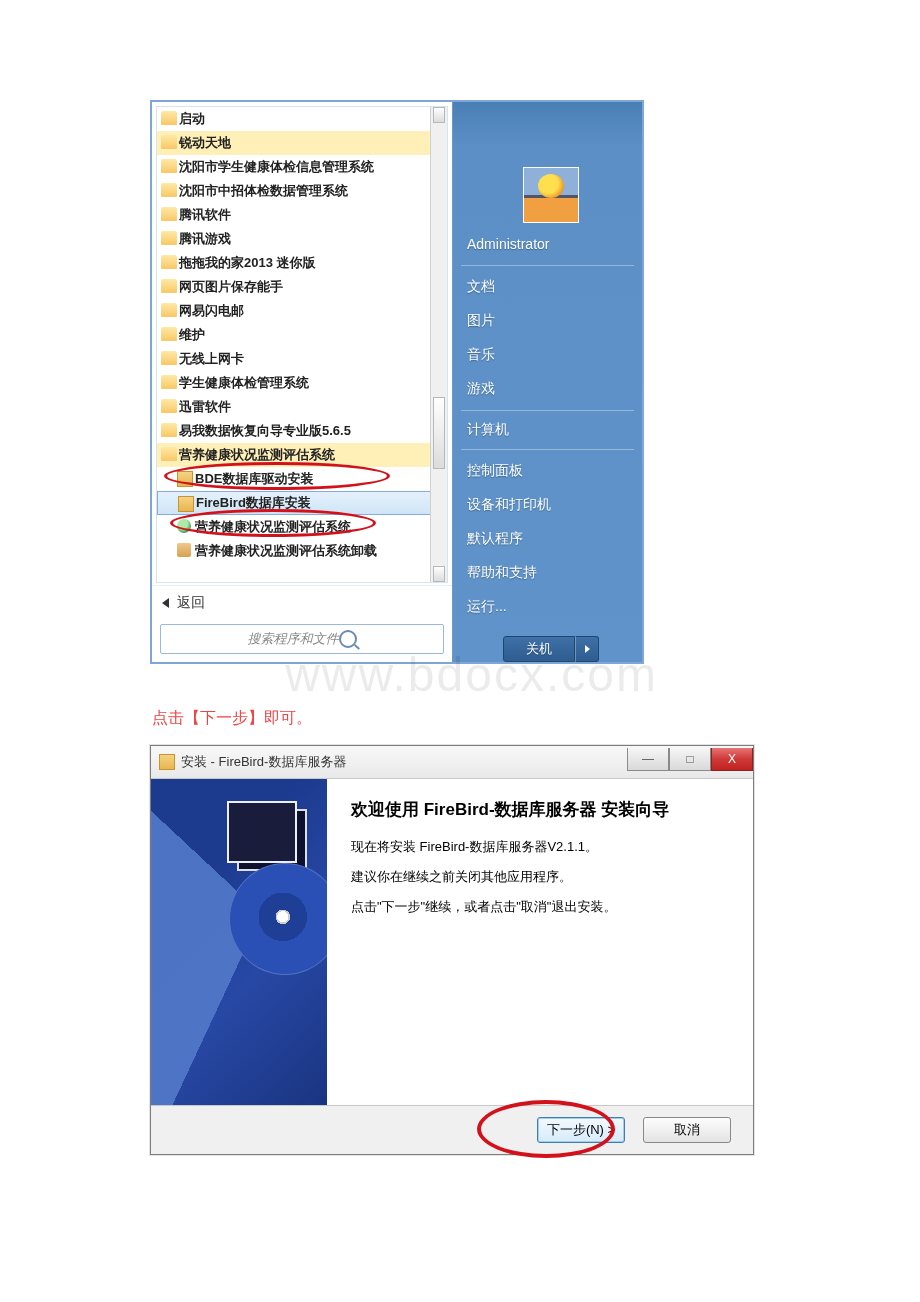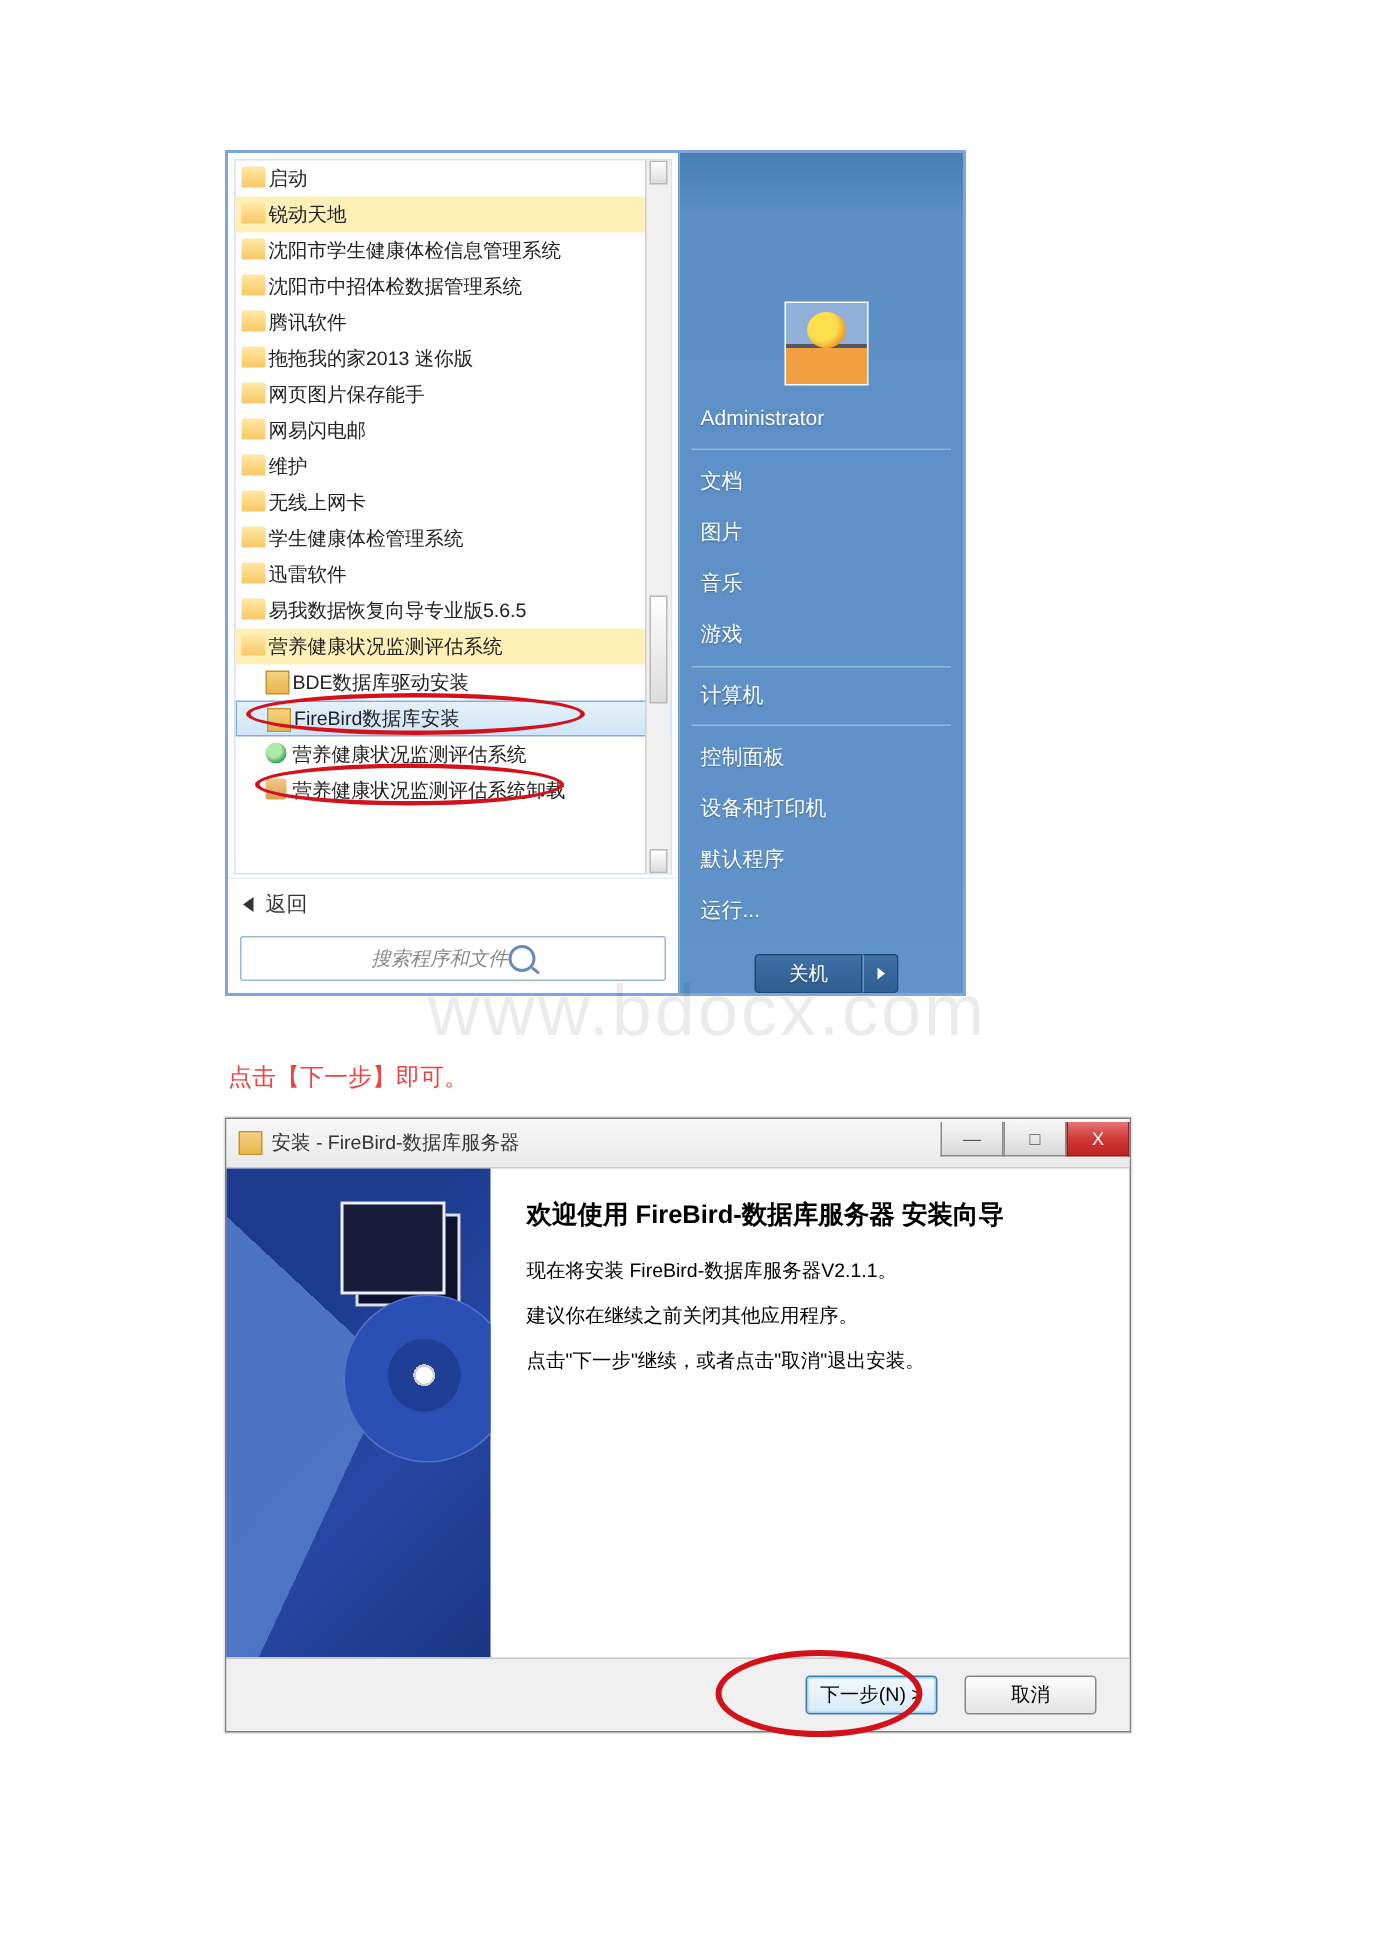--- a/index.html
+++ b/index.html
@@ -28,20 +28,21 @@
     display: flex;
     flex-direction: column;
     border-right: 1px solid #6b98c7;
   }
   .sm-scroll {
     margin: 4px 4px 2px 4px;
     border: 1px solid #d6e3f0;
     flex: 1 1 auto;
     overflow: hidden;
     position: relative;
+    font-weight: bold;
   }
   .sm-list {
     padding: 0;
     margin: 0;
     list-style: none;
     font-size: 13px;
     color: #222;
   }
   .sm-list li {
     height: 24px;
@@ -300,20 +301,24 @@
           <li>
               <span class="folder-ico"></span>
               <span>沈阳市中招体检数据管理系统</span>
             </li>
           <li>
               <span class="folder-ico"></span>
               <span>腾讯软件</span>
             </li>
           <li>
               <span class="folder-ico"></span>
+              <span>腾讯游戏</span>
+            </li>
+          <li>
+              <span class="folder-ico"></span>
               <span>拖拖我的家2013 迷你版</span>
             </li>
           <li>
               <span class="folder-ico"></span>
               <span>网页图片保存能手</span>
             </li>
           <li>
               <span class="folder-ico"></span>
               <span>网易闪电邮</span>
             </li>
@@ -405,20 +410,23 @@
       <div class="sm-rsep"></div>
       <ul class="sm-rlist">
         <li>
             <span>控制面板</span>
           </li>
         <li>
             <span>设备和打印机</span>
           </li>
         <li>
             <span>默认程序</span>
+          </li>
+        <li>
+            <span>帮助和支持</span>
           </li>
         <li>
             <span>运行...</span>
           </li>
       </ul>
       <div class="sm-shut">
         <div class="btn">
             <span>关机</span>
           </div>
         <div class="arr"></div>

